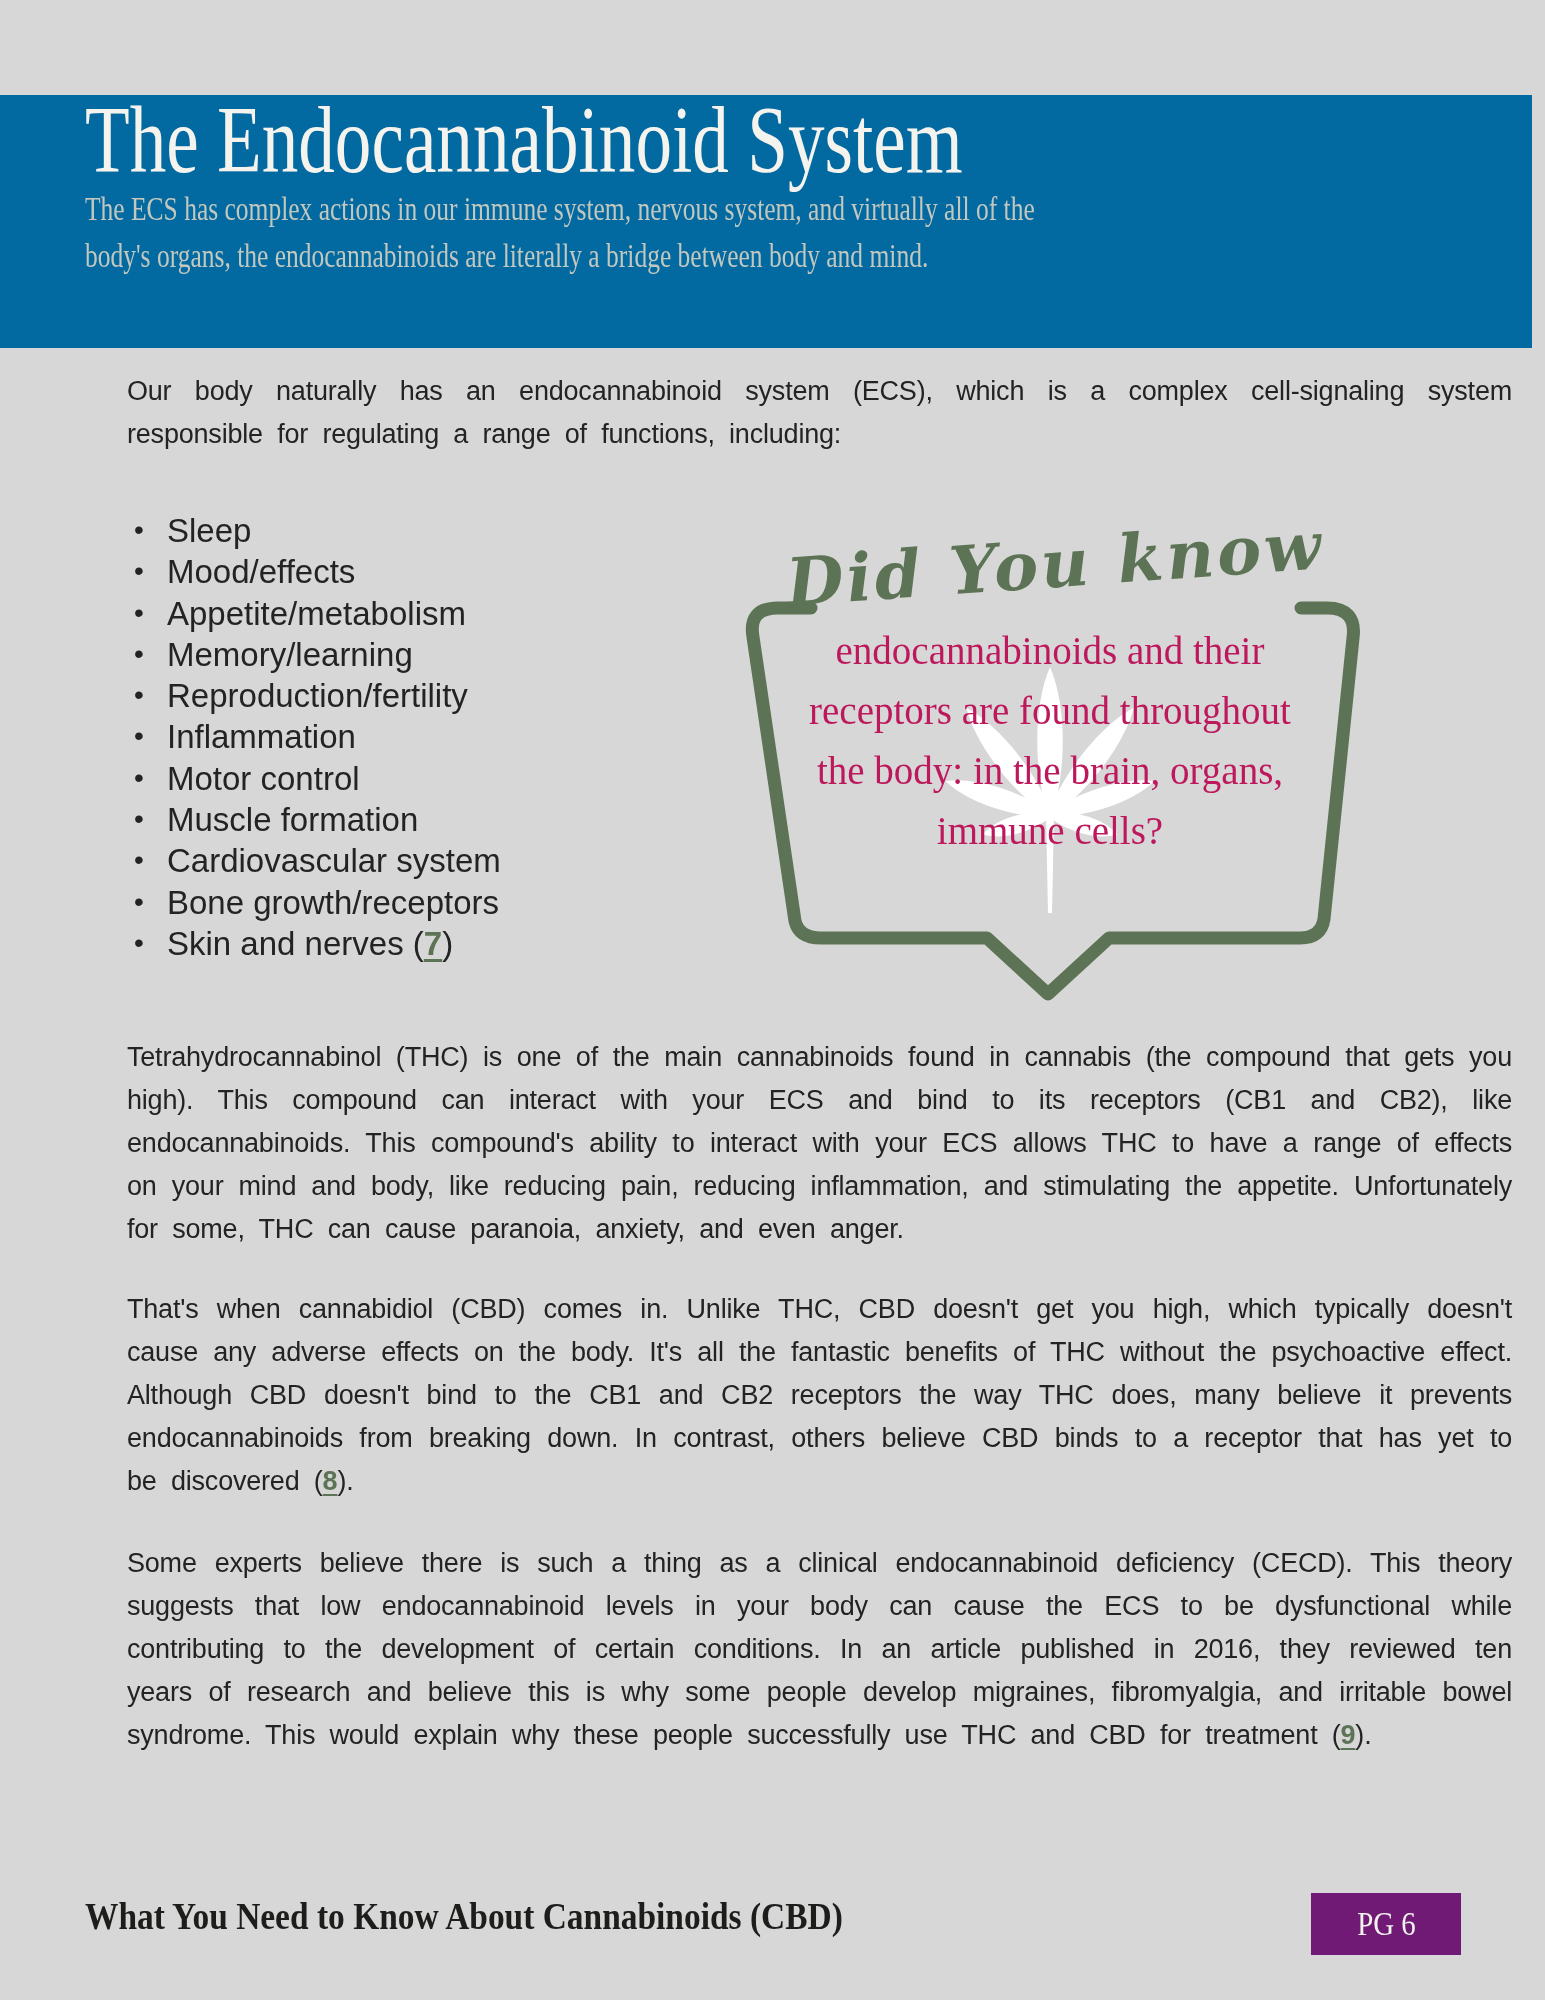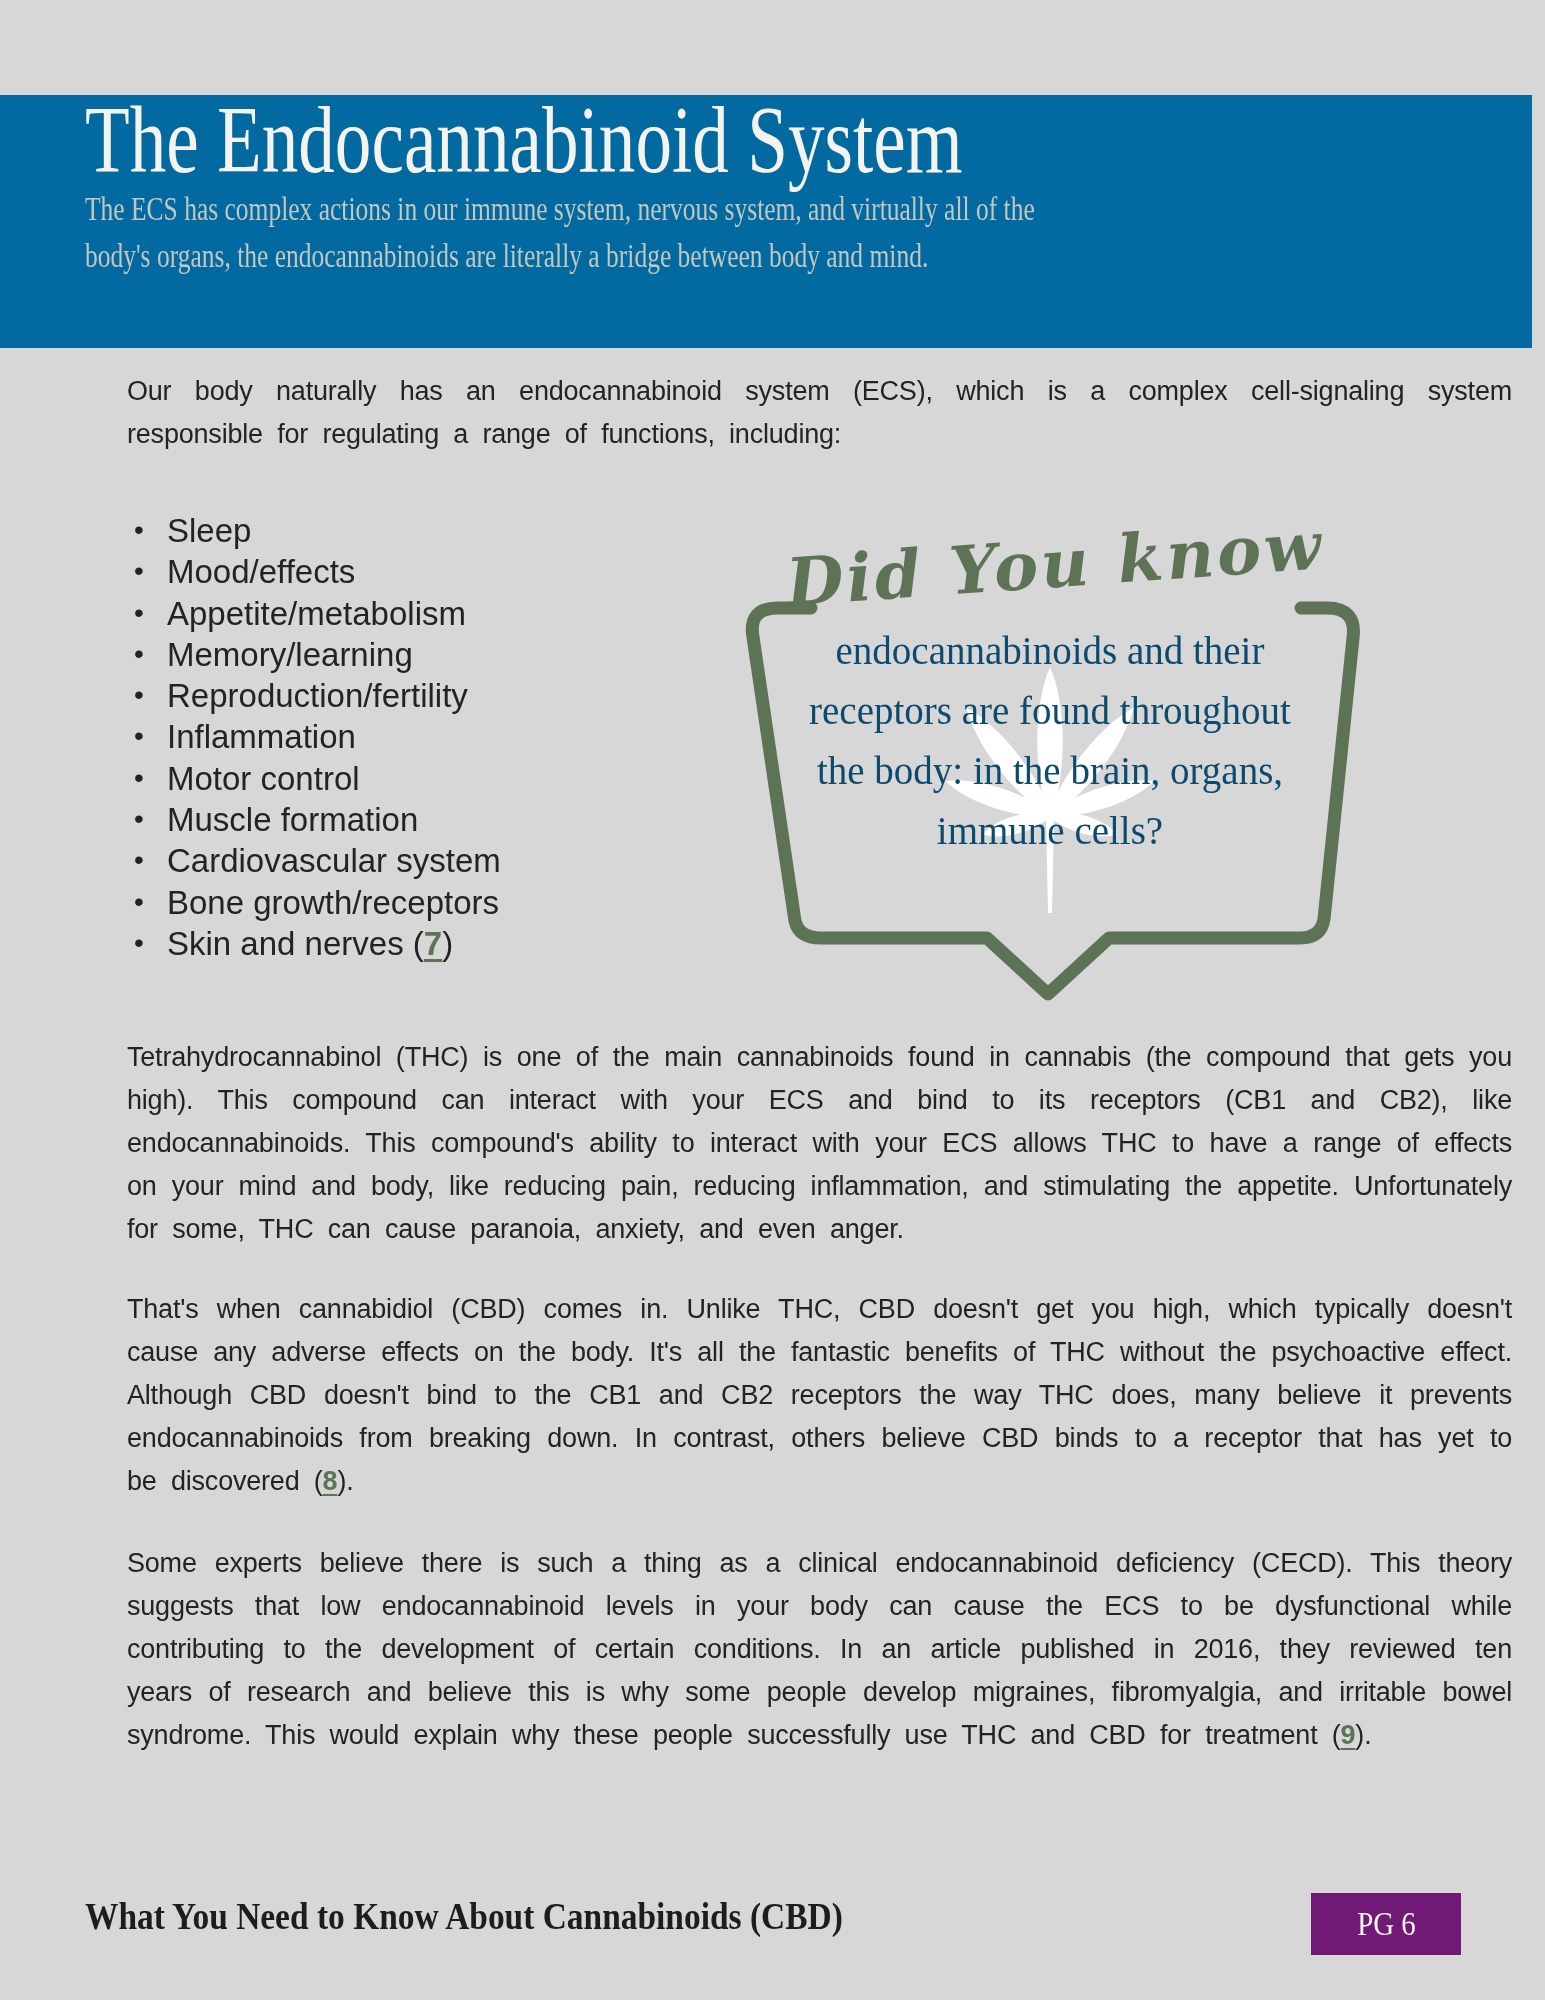--- a/index.html
+++ b/index.html
@@ -43,21 +43,21 @@
   .callout{position:absolute;left:690px;top:535px;width:720px;height:510px;}
   .callout svg{position:absolute;left:0;top:0;}
   .callout-title{
     position:absolute;left:60px;top:-14px;width:610px;text-align:center;
     font-family:"DejaVu Serif",serif;font-style:italic;font-weight:700;
     font-size:66px;line-height:86px;color:#5d7355;
     transform:rotate(-4deg);letter-spacing:3px;white-space:nowrap;
   }
   .callout-text{
     position:absolute;left:55px;top:86px;width:610px;text-align:center;
-    font-family:"Liberation Serif",serif;font-size:39px;line-height:60px;color:#0c4a6e;
+    font-family:"Liberation Serif",serif;font-size:39px;line-height:60px;color:#be185d;
   }
   .callout-text p{margin:0;}
   
   .footer-title{
     position:absolute;left:85px;top:1894px;
     font-family:"Liberation Serif",serif;font-weight:700;font-size:38px;line-height:44px;
     color:#1d1d1b;transform:scaleX(0.88);transform-origin:left top;white-space:nowrap;
   }
   .page-badge{
     position:absolute;left:1311px;top:1893px;width:150px;height:62px;

